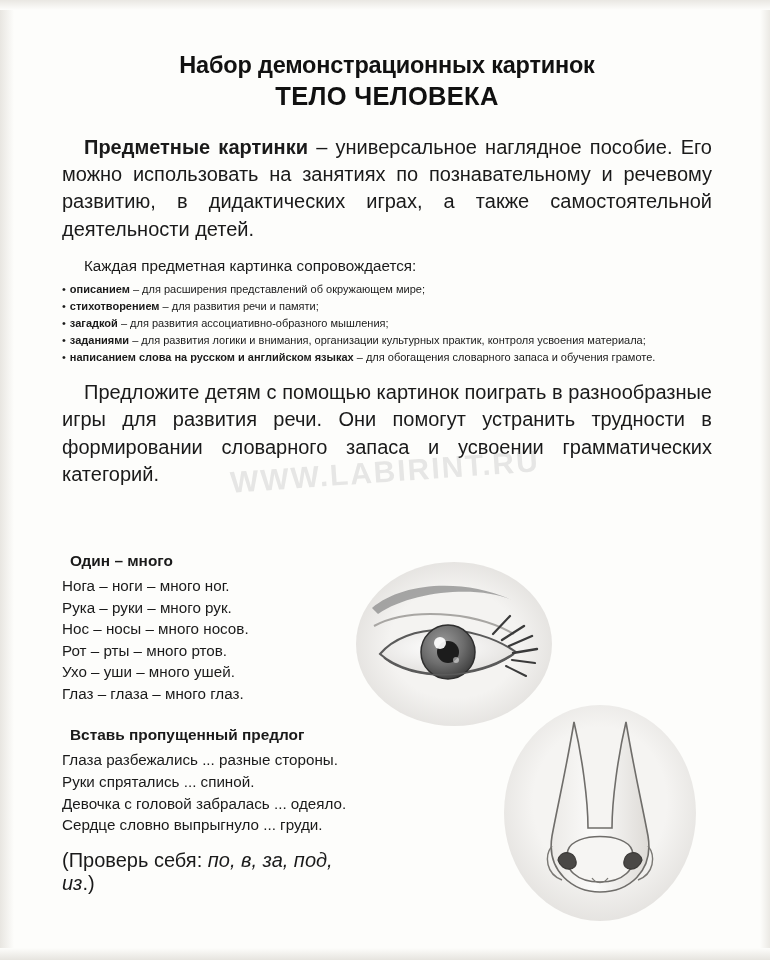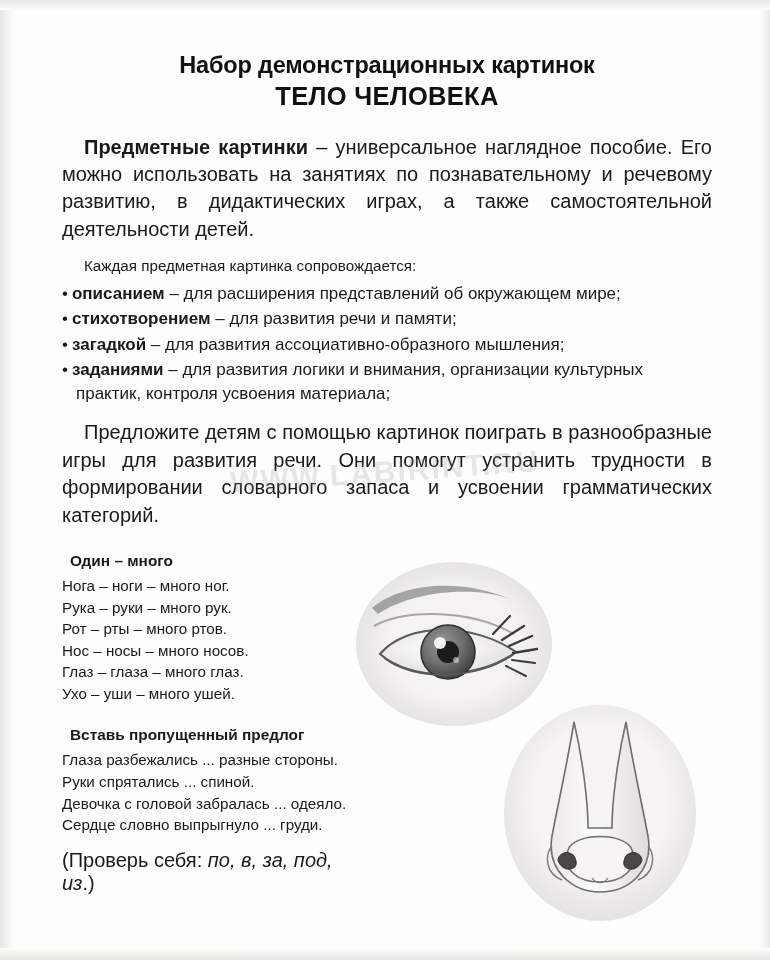--- a/index.html
+++ b/index.html
@@ -83,21 +83,21 @@
     margin: 0 0 5px 0;
     text-indent: 22px;
   }
 
   ul.bullets {
     list-style: none;
     margin: 0 0 14px 0;
     padding: 0;
   }
   ul.bullets li {
-    font-size: 17px;
+    font-size: 11px;
     line-height: 1.4;
     margin-bottom: 1.5px;
     padding-left: 14px;
     text-indent: -14px;
   }
   ul.bullets li .dot { padding-right: 4px; }
 
   .closing {
     margin-top: 11px;
   }
@@ -177,38 +177,39 @@
 
     <p class="para indent"><span class="b">Предметные картинки</span><span> – универсальное наглядное пособие. Его можно использовать на занятиях по познавательному и речевому развитию, в дидактических играх, а также самостоятельной деятельности детей.</span></p>
 
     <p class="lead-in">Каждая предметная картинка сопровождается:</p>
 
     <ul class="bullets">
       <li><span class="dot">•</span><span class="b">описанием</span><span> – для расширения представлений об окружающем мире;</span></li>
       <li><span class="dot">•</span><span class="b">стихотворением</span><span> – для развития речи и памяти;</span></li>
       <li><span class="dot">•</span><span class="b">загадкой</span><span> – для развития ассоциативно-образного мышления;</span></li>
       <li><span class="dot">•</span><span class="b">заданиями</span><span> – для развития логики и внимания, организации культурных практик, контроля усвоения материала;</span></li>
+      <li><span class="dot">•</span><span class="b">написанием слова на русском и английском языках</span><span> – для обогащения словарного запаса и обучения грамоте.</span></li>
     </ul>
 
     <p class="para indent closing">Предложите детям с помощью картинок поиграть в разнообразные игры для развития речи. Они помогут устранить трудности в формировании словарного запаса и усвоении грамматических категорий.</p>
 
   </div>
 
   <div class="watermark">WWW.LABIRINT.RU</div>
 
   <div class="lower">
 
     <div>
       <div class="sec-head">Один – много</div>
       <p class="sec-line">Нога – ноги – много ног.</p>
       <p class="sec-line">Рука – руки – много рук.</p>
+      <p class="sec-line">Нос – носы – много носов.</p>
       <p class="sec-line">Рот – рты – много ртов.</p>
-      <p class="sec-line">Нос – носы – много носов.</p>
+      <p class="sec-line">Ухо – уши – много ушей.</p>
       <p class="sec-line">Глаз – глаза – много глаз.</p>
-      <p class="sec-line">Ухо – уши – много ушей.</p>
     </div>
 
     <div class="sec-gap"></div>
 
     <div>
       <div class="sec-head">Вставь пропущенный предлог</div>
       <p class="sec-line">Глаза разбежались ... разные стороны.</p>
       <p class="sec-line">Руки спрятались ... спиной.</p>
       <p class="sec-line">Девочка с головой забралась ... одеяло.</p>
       <p class="sec-line">Сердце словно выпрыгнуло ... груди.</p>

